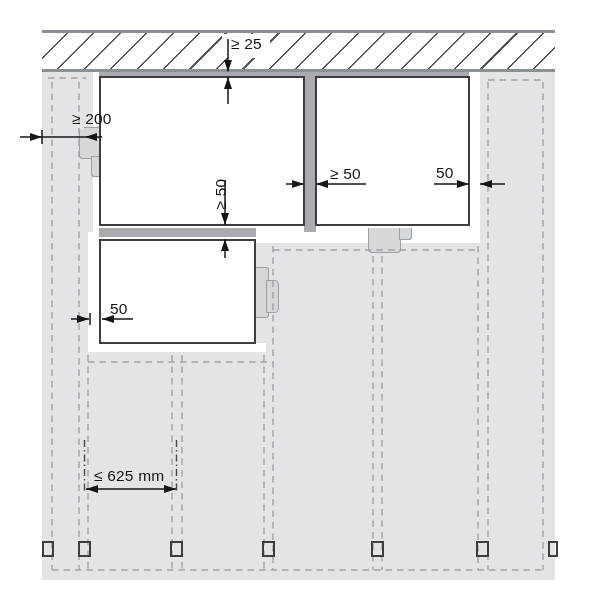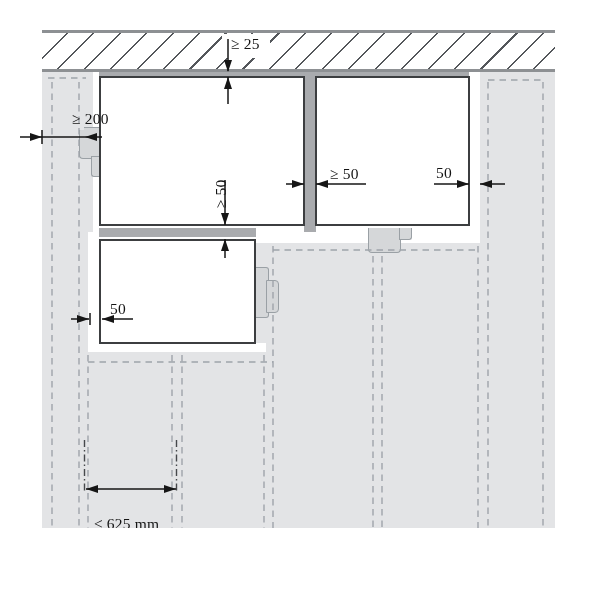--- a/index.html
+++ b/index.html
@@ -1,18 +1,18 @@
 <!DOCTYPE html>
 <html><head>
 <meta charset="utf-8">
 <style>
   html,body{margin:0;padding:0;background:#ffffff;}
   #canvas{
-    position:relative;width:600px;height:528px;background:#ffffff;
-    font-family:Liberation Serif, serif;color:#1a1a1a;overflow:hidden;
+    position:relative;width:600px;height:600px;background:#ffffff;
+    font-family:Liberation Sans, sans-serif;color:#1a1a1a;overflow:hidden;
   }
   .abs{position:absolute;}
   
   #hatch-band{
     left:42px;top:30px;width:513px;height:36px;
     border-top:3px solid #8d9093;border-bottom:3px solid #8d9093;
     background:repeating-linear-gradient(135deg,#ffffff 0px,#ffffff 17.2px,#54575b 17.2px,#54575b 18.7px);
   }
   
   #substrate{left:42px;top:72px;width:513px;height:508px;background:#e3e4e6;}
@@ -140,15 +140,15 @@
       <path d="M176,489 L164,485 L164,493 Z"></path>
     </g>
   </svg>
 
   <div class="abs dim-label" style="left:231px;top:35px;">≥ 25</div>
   <div class="abs dim-label" style="left:36px;top:110px;margin-left:36px;">≥ 200</div>
   <div class="abs dim-label" style="left:330px;top:165px;">≥ 50</div>
   <div class="abs dim-label" style="left:436px;top:164px;">50</div>
   <div class="abs dim-label" id="lbl-gap-v" style="left:198px;top:186px;">≥ 50</div>
   <div class="abs dim-label" style="left:110px;top:300px;">50</div>
-  <div class="abs dim-label" style="left:94px;top:467px;margin-top:48px;">≤ 625 mm</div>
+  <div class="abs dim-label" style="left:94px;top:467px;">≤ 625 mm</div>
 
 </div>
 
 </body></html>

